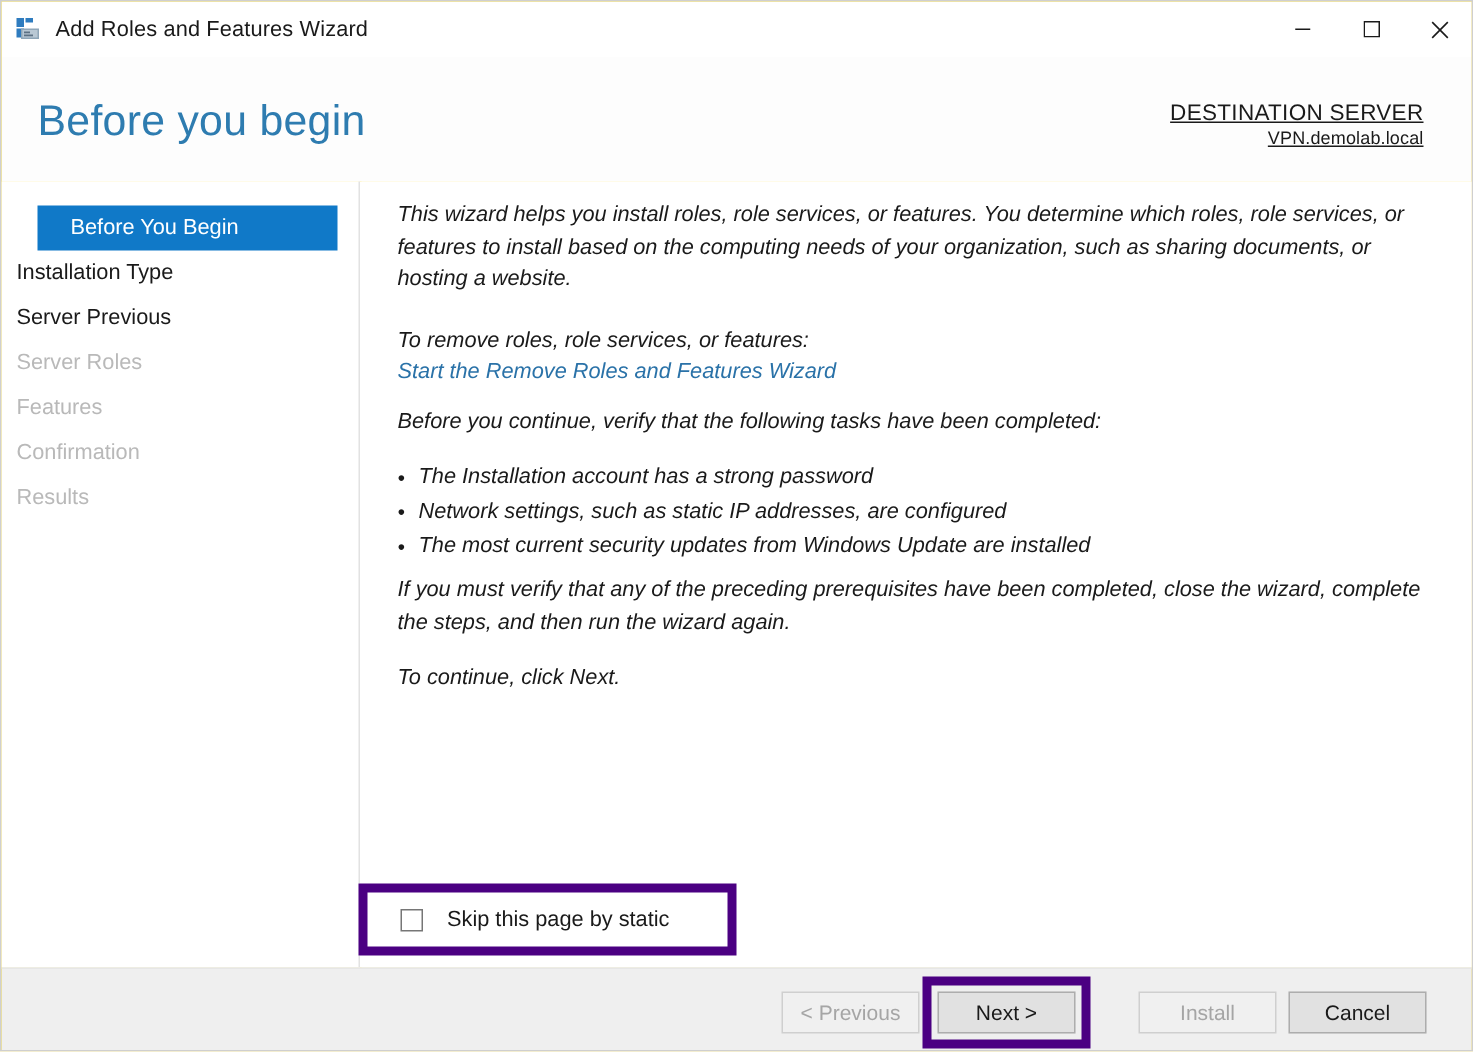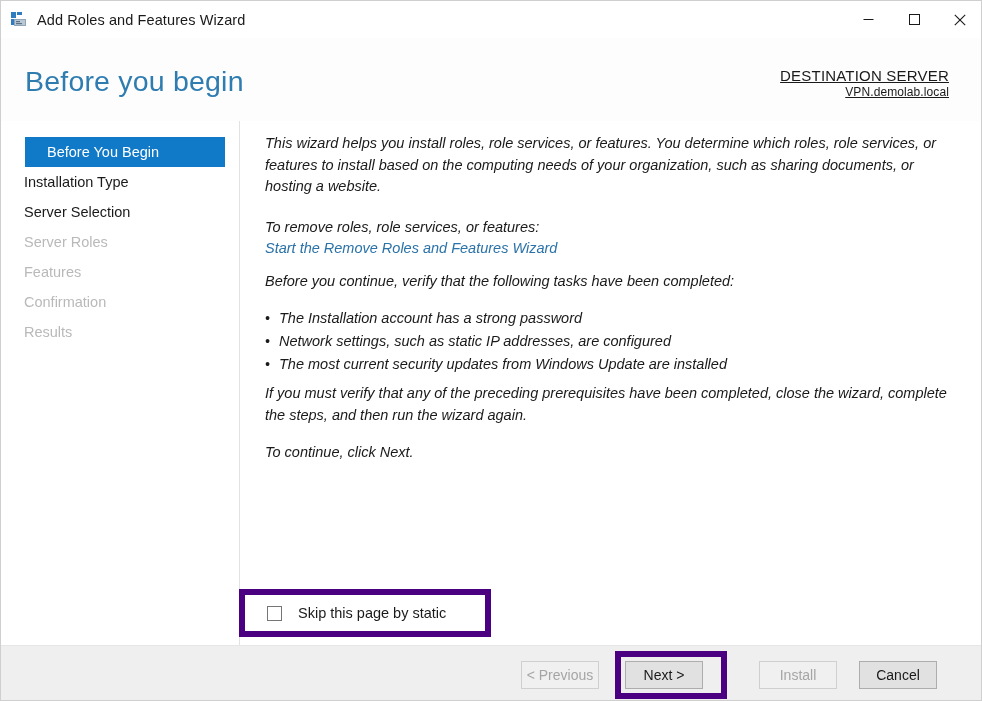--- a/index.html
+++ b/index.html
@@ -122,21 +122,21 @@
     width: 239px;
     height: 524px;
     background: #ffffff;
     border-right: 1px solid #e2e2e2;
     padding-top: 16px;
   }
 
   .nav-item {
     height: 30px;
     line-height: 30px;
-    padding-left: 23px;
+    padding-left: 10px;
     font-size: 14.5px;
     color: #1a1a1a;
     white-space: nowrap;
     cursor: default;
     margin-right: 14px;
   }
   .nav-item.selected {
     background: #1079c8;
     color: #ffffff;
     margin-left: 24px;
@@ -232,21 +232,21 @@
     left: 0; top: 644px;
     width: 982px;
     height: 57px;
     background: #efefef;
     border-top: 1px solid #e6e6e6;
   }
 
   .btn {
     position: absolute;
     top: 15px;
-    width: 78px;
+    width: 92px;
     height: 28px;
     font-family: "Liberation Sans", sans-serif;
     font-size: 14px;
     color: #1a1a1a;
     background: #e1e1e1;
     border: 1px solid #adadad;
     cursor: pointer;
     display: flex;
     align-items: center;
     justify-content: center;
@@ -320,21 +320,21 @@
       <div id="dest-label">DESTINATION SERVER</div>
       <div id="dest-value">VPN.demolab.local</div>
     </div>
   </div>
 
   <div id="body-area">
 
     <div id="sidebar">
       <div class="nav-item selected">Before You Begin</div>
       <div class="nav-item">Installation Type</div>
-      <div class="nav-item">Server Selection</div>
+      <div class="nav-item">Server Previous</div>
       <div class="nav-item disabled">Server Roles</div>
       <div class="nav-item disabled">Features</div>
       <div class="nav-item disabled">Confirmation</div>
       <div class="nav-item disabled">Results</div>
     </div>
 
     <div id="content">
 
       <div class="para" style="top:12px;">This wizard helps you install roles, role services, or features. You determine which roles, role services, or features to install based on the computing needs of your organization, such as sharing documents, or hosting a website.</div>
 

